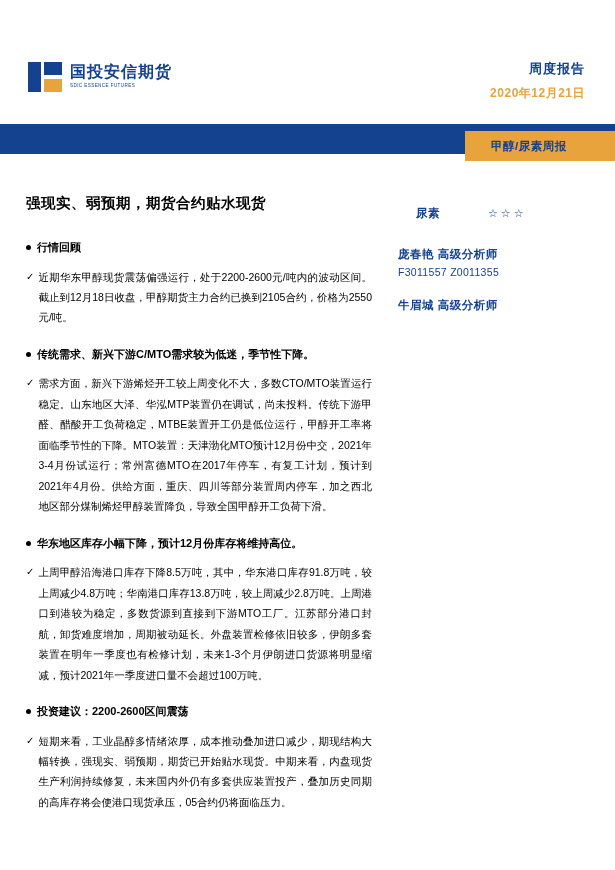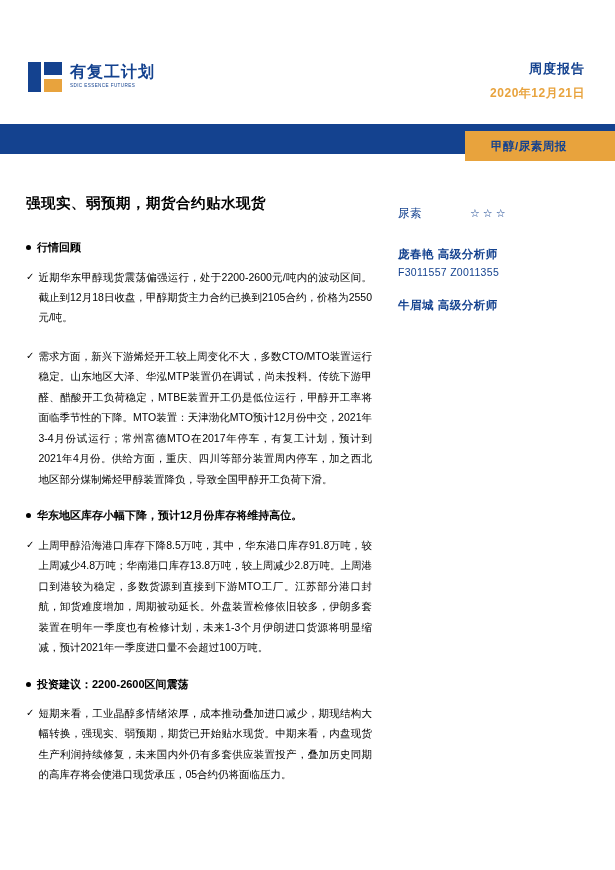--- a/index.html
+++ b/index.html
@@ -191,24 +191,25 @@
     margin-bottom: 14px;
     letter-spacing: 0.5px;
   }
   .rating-row {
     display: flex;
     align-items: center;
     margin-bottom: 26px;
   }
   .rating-name {
     font-size: 11.5px;
-    font-weight: normal;
+    font-weight: bold;
     color: #14428f;
     width: 72px;
     letter-spacing: 0.5px;
+    margin-left: 18px;
   }
   .rating-stars {
     font-size: 11px;
     color: #14428f;
     letter-spacing: 3px;
   }
   .analyst {
     margin-bottom: 12px;
     margin-top: 20px;
   }
@@ -238,21 +239,21 @@
 <div class="page">
 
   <div class="header">
     <div class="logo-wrap">
       <div class="logo-mark">
         <div class="lm-left"></div>
         <div class="lm-right-top"></div>
         <div class="lm-right-bot"></div>
       </div>
       <div class="logo-text">
-        <div class="logo-cn">有复工计划</div>
+        <div class="logo-cn">国投安信期货</div>
         <div class="logo-en">SDIC ESSENCE FUTURES</div>
       </div>
     </div>
     <div class="header-right">
       <div class="report-type">周度报告</div>
       <div class="report-date">2020年12月21日</div>
     </div>
   </div>
 
   <div class="band">
@@ -269,20 +270,24 @@
           <span class="dot"></span>
           <span>行情回顾</span>
         </div>
         <div class="para">
           <span class="check">✓</span>
           <span class="ptext">近期华东甲醇现货震荡偏强运行，处于2200-2600元/吨内的波动区间。截止到12月18日收盘，甲醇期货主力合约已换到2105合约，价格为2550元/吨。</span>
         </div>
       </div>
 
       <div>
+        <div class="sec-head">
+          <span class="dot"></span>
+          <span>传统需求、新兴下游C/MTO需求较为低迷，季节性下降。</span>
+        </div>
         <div class="para">
           <span class="check">✓</span>
           <span class="ptext">需求方面，新兴下游烯烃开工较上周变化不大，多数CTO/MTO装置运行稳定。山东地区大泽、华泓MTP装置仍在调试，尚未投料。传统下游甲醛、醋酸开工负荷稳定，MTBE装置开工仍是低位运行，甲醇开工率将面临季节性的下降。MTO装置：天津渤化MTO预计12月份中交，2021年3-4月份试运行；常州富德MTO在2017年停车，有复工计划，预计到2021年4月份。供给方面，重庆、四川等部分装置周内停车，加之西北地区部分煤制烯烃甲醇装置降负，导致全国甲醇开工负荷下滑。</span>
         </div>
       </div>
 
       <div>
         <div class="sec-head">
           <span class="dot"></span>
           <span>华东地区库存小幅下降，预计12月份库存将维持高位。</span>

